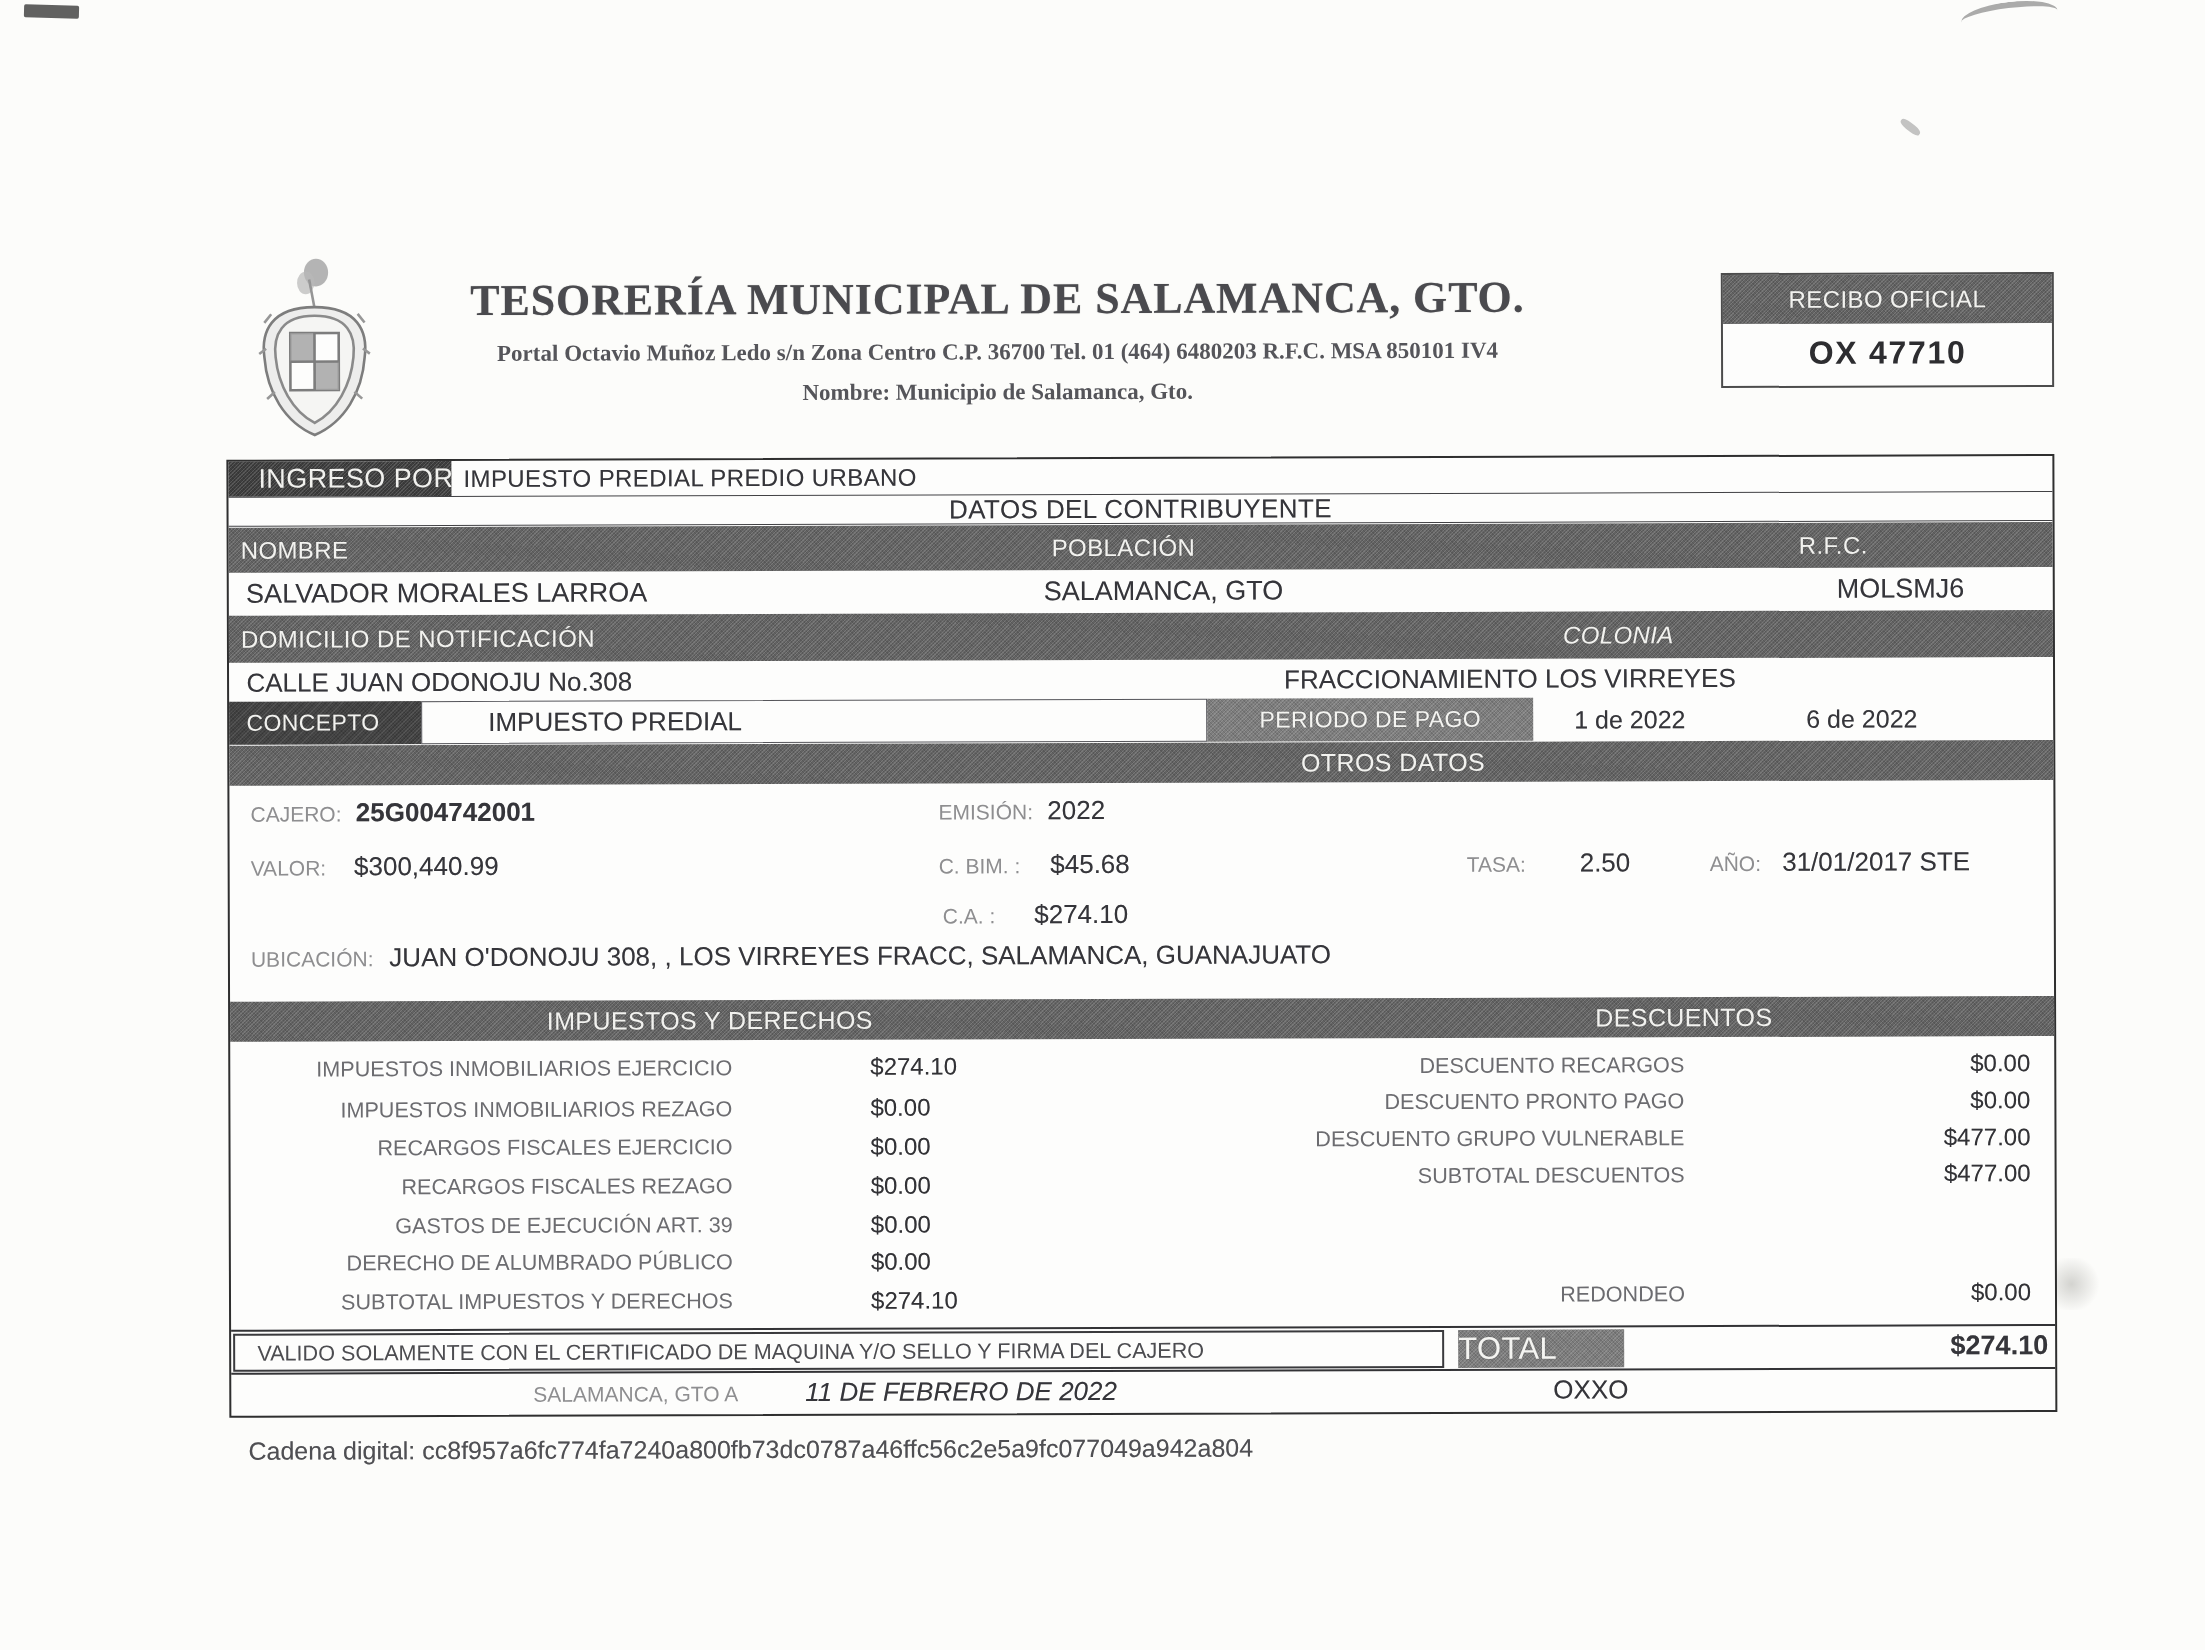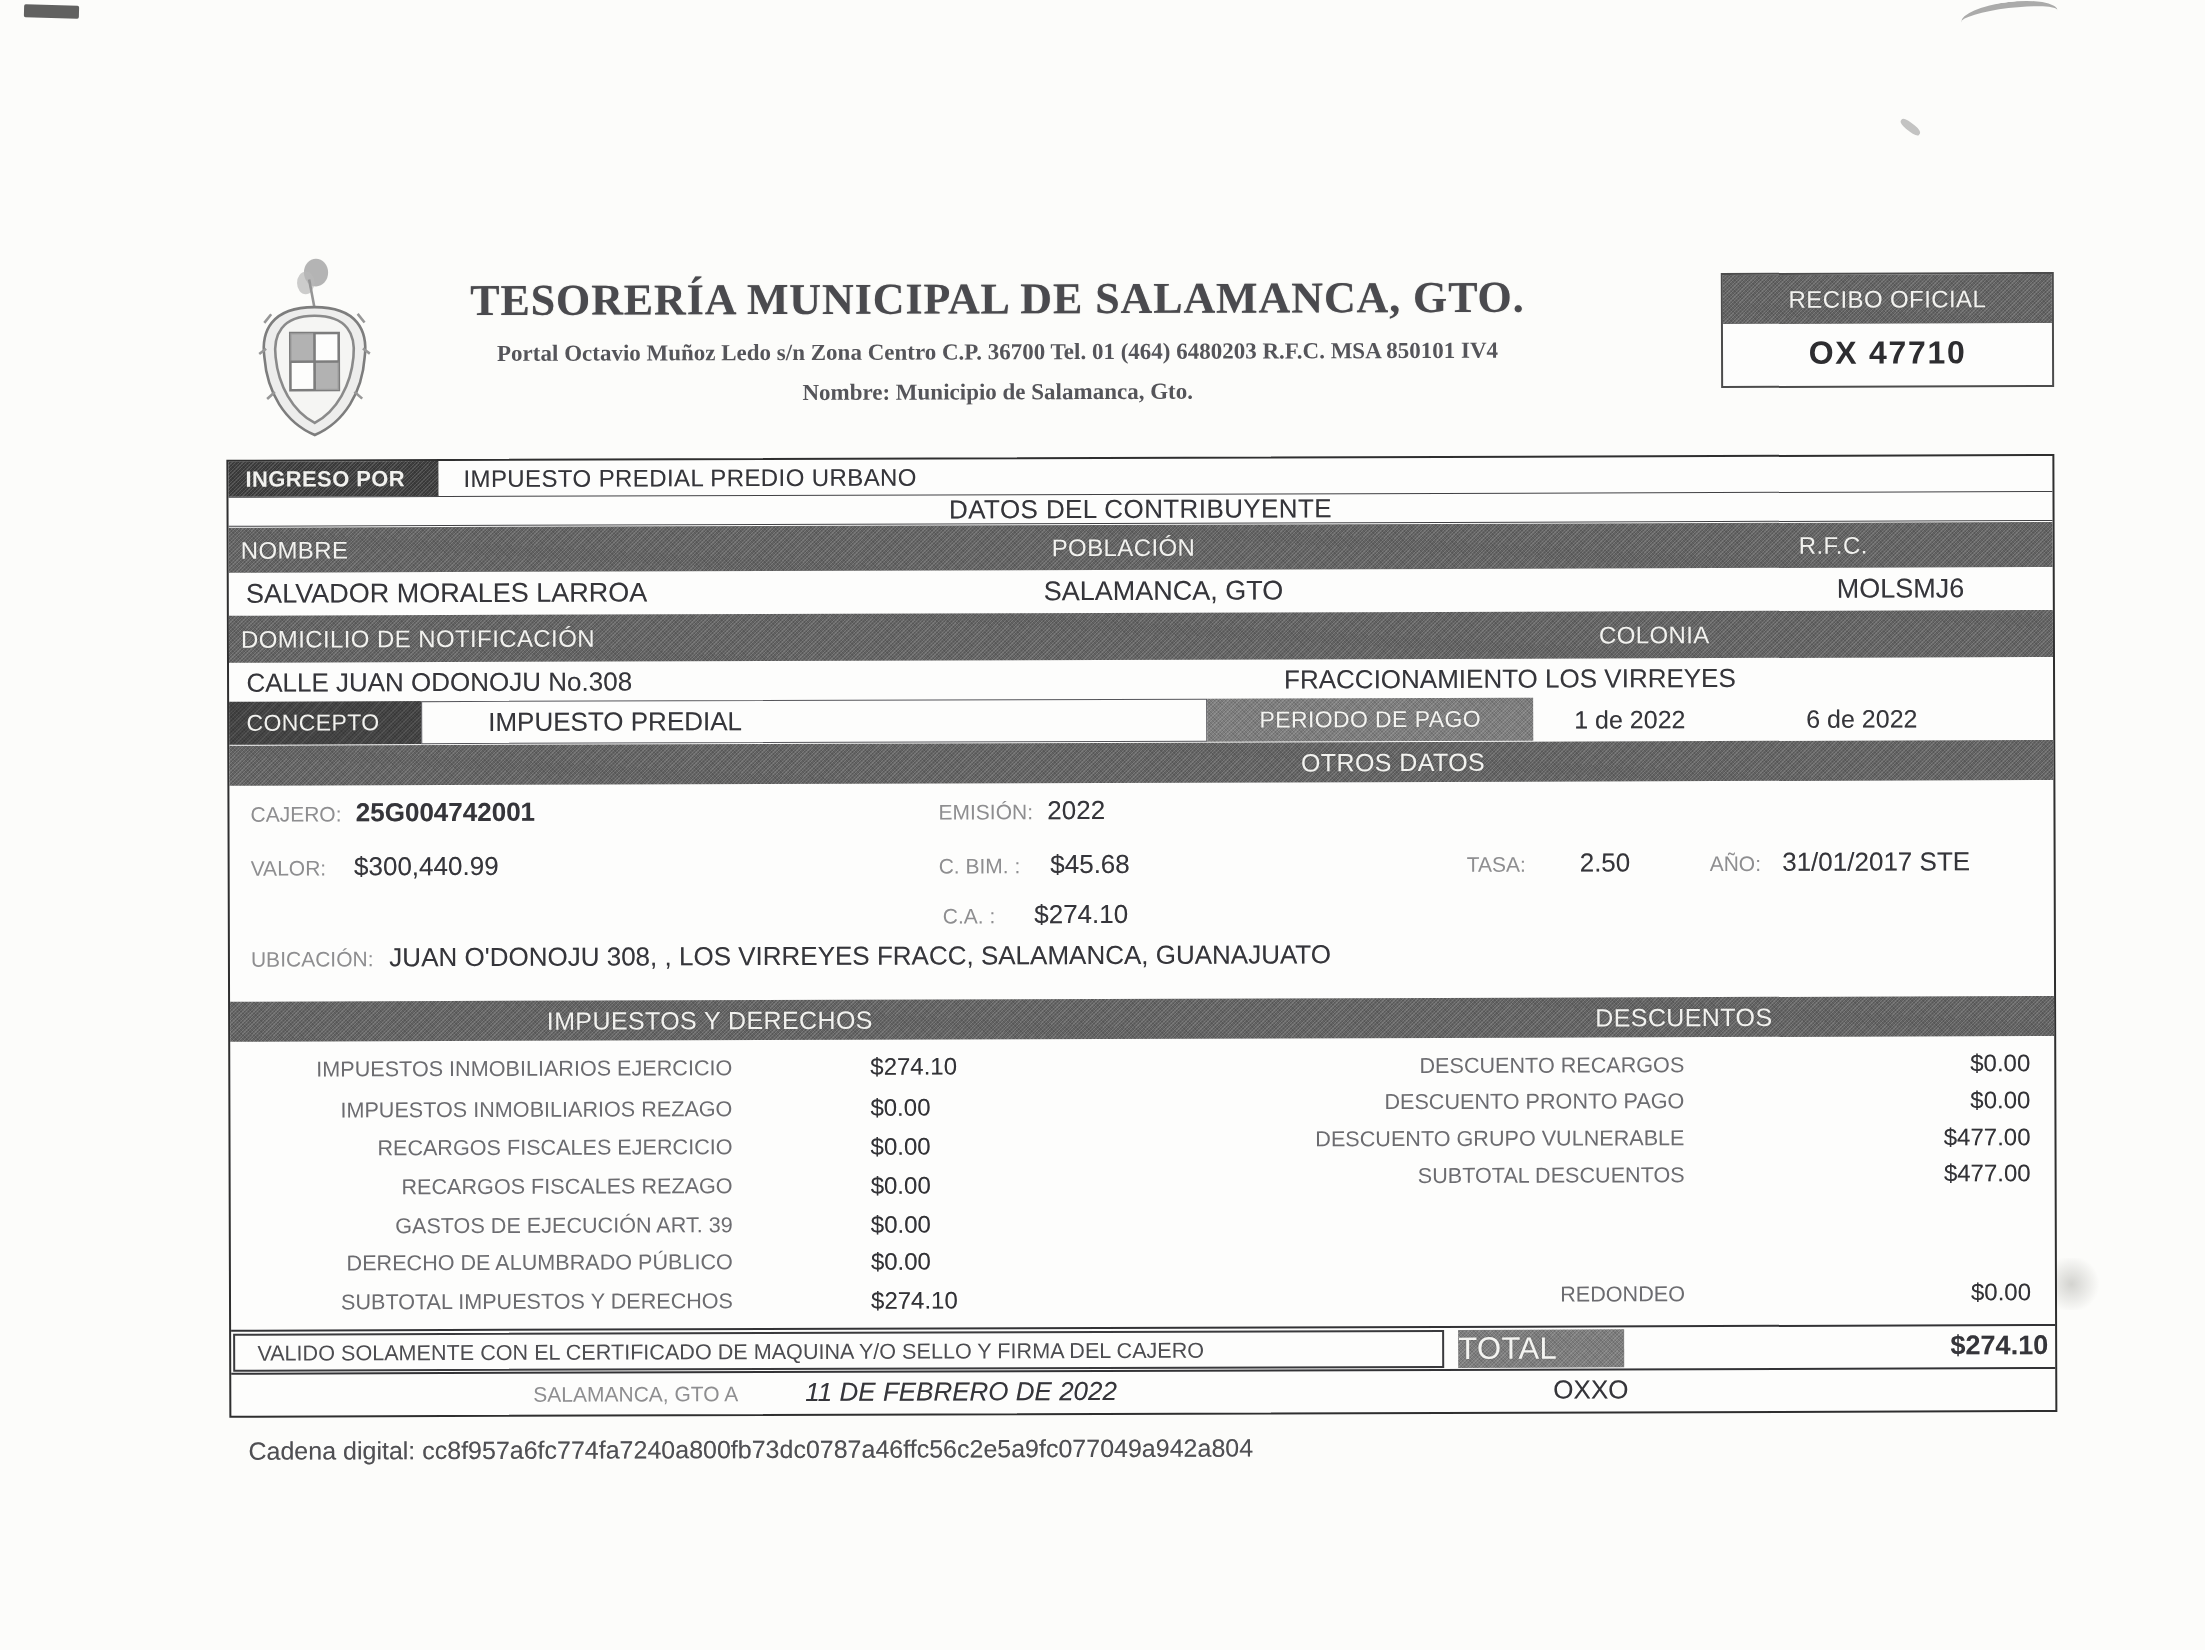--- a/index.html
+++ b/index.html
@@ -67,42 +67,42 @@
     <div class="abs hdr-sub" style="left:363px;top:339px;width:1271px;text-align:center;">Portal Octavio Muñoz Ledo s/n Zona Centro C.P. 36700 Tel. 01 (464) 6480203 R.F.C. MSA 850101 IV4</div>
     <div class="abs hdr-sub" style="left:363px;top:379px;width:1271px;text-align:center;">Nombre: Municipio de Salamanca, Gto.</div>
 
     <div class="abs recibo-box" style="left:1722px;top:275px;width:329px;height:111px;">
       <div class="recibo-band band-mid ht band-txt">RECIBO OFICIAL</div>
       <div class="recibo-num">OX 47710</div>
     </div>
 
     <div class="abs frame">
 
-      <div class="band-dark ht lh band-txt" style="left:0;top:0;width:193px;height:35px;line-height:35px;padding-left:17px;font-size:22px;font-weight:bold;">INGRESO POR</div>
+      <div class="band-dark ht lh band-txt" style="left:0;top:0;width:193px;height:35px;line-height:35px;padding-left:30px;font-size:27px;">INGRESO POR</div>
       <div class="lh val" style="left:235px;top:0;height:35px;line-height:36px;font-size:24px;letter-spacing:0.4px;">IMPUESTO PREDIAL PREDIO URBANO</div>
       <div class="hline" style="top:35px;"></div>
 
       <div class="lh val" style="left:0;top:36px;width:100%;height:28px;line-height:29px;text-align:center;font-size:26px;letter-spacing:0.4px;">DATOS DEL CONTRIBUYENTE</div>
       <div class="hline" style="top:64px;"></div>
 
       <div class="band-mid ht" style="left:0;top:66px;width:100%;height:45px;line-height:45px;font-size:24px;">
         <span class="abs band-txt" style="left:12px;">NOMBRE</span>
         <span class="abs band-txt" style="left:823px;">POBLACIÓN</span>
         <span class="abs band-txt" style="left:1570px;">R.F.C.</span>
       </div>
 
       <div style="left:0;top:111px;width:100%;height:43px;line-height:43px;font-size:27px;">
         <span class="abs val" style="left:17.3px;">SALVADOR MORALES LARROA</span>
         <span class="abs val" style="left:815px;">SALAMANCA, GTO</span>
         <span class="abs val" style="left:1608px;">MOLSMJ6</span>
       </div>
 
       <div class="band-mid ht" style="left:0;top:154px;width:100%;height:47px;line-height:47px;font-size:24px;">
         <span class="abs band-txt" style="left:12px;">DOMICILIO DE NOTIFICACIÓN</span>
-        <span class="abs band-txt" style="left:1370px;">COLONIA</span>
+        <span class="abs band-txt" style="left:1334px;font-style:italic;">COLONIA</span>
       </div>
 
       <div style="left:0;top:201px;width:100%;height:40px;line-height:40px;font-size:26px;">
         <span class="abs val" style="left:17.3px;">CALLE JUAN ODONOJU No.308</span>
         <span class="abs val" style="left:1055px;">FRACCIONAMIENTO LOS VIRREYES</span>
       </div>
 
       <div class="band-dark ht lh band-txt" style="left:0;top:240px;width:192px;height:43px;line-height:43px;padding-left:17.3px;font-size:23px;">CONCEPTO</div>
       <div class="lh" style="left:192px;top:240px;width:786px;height:43px;line-height:40px;background:#fdfdfc;border:1.7px solid #55555a;box-sizing:border-box;">
         <span class="val" style="padding-left:66px;font-size:26px;">IMPUESTO PREDIAL</span>

